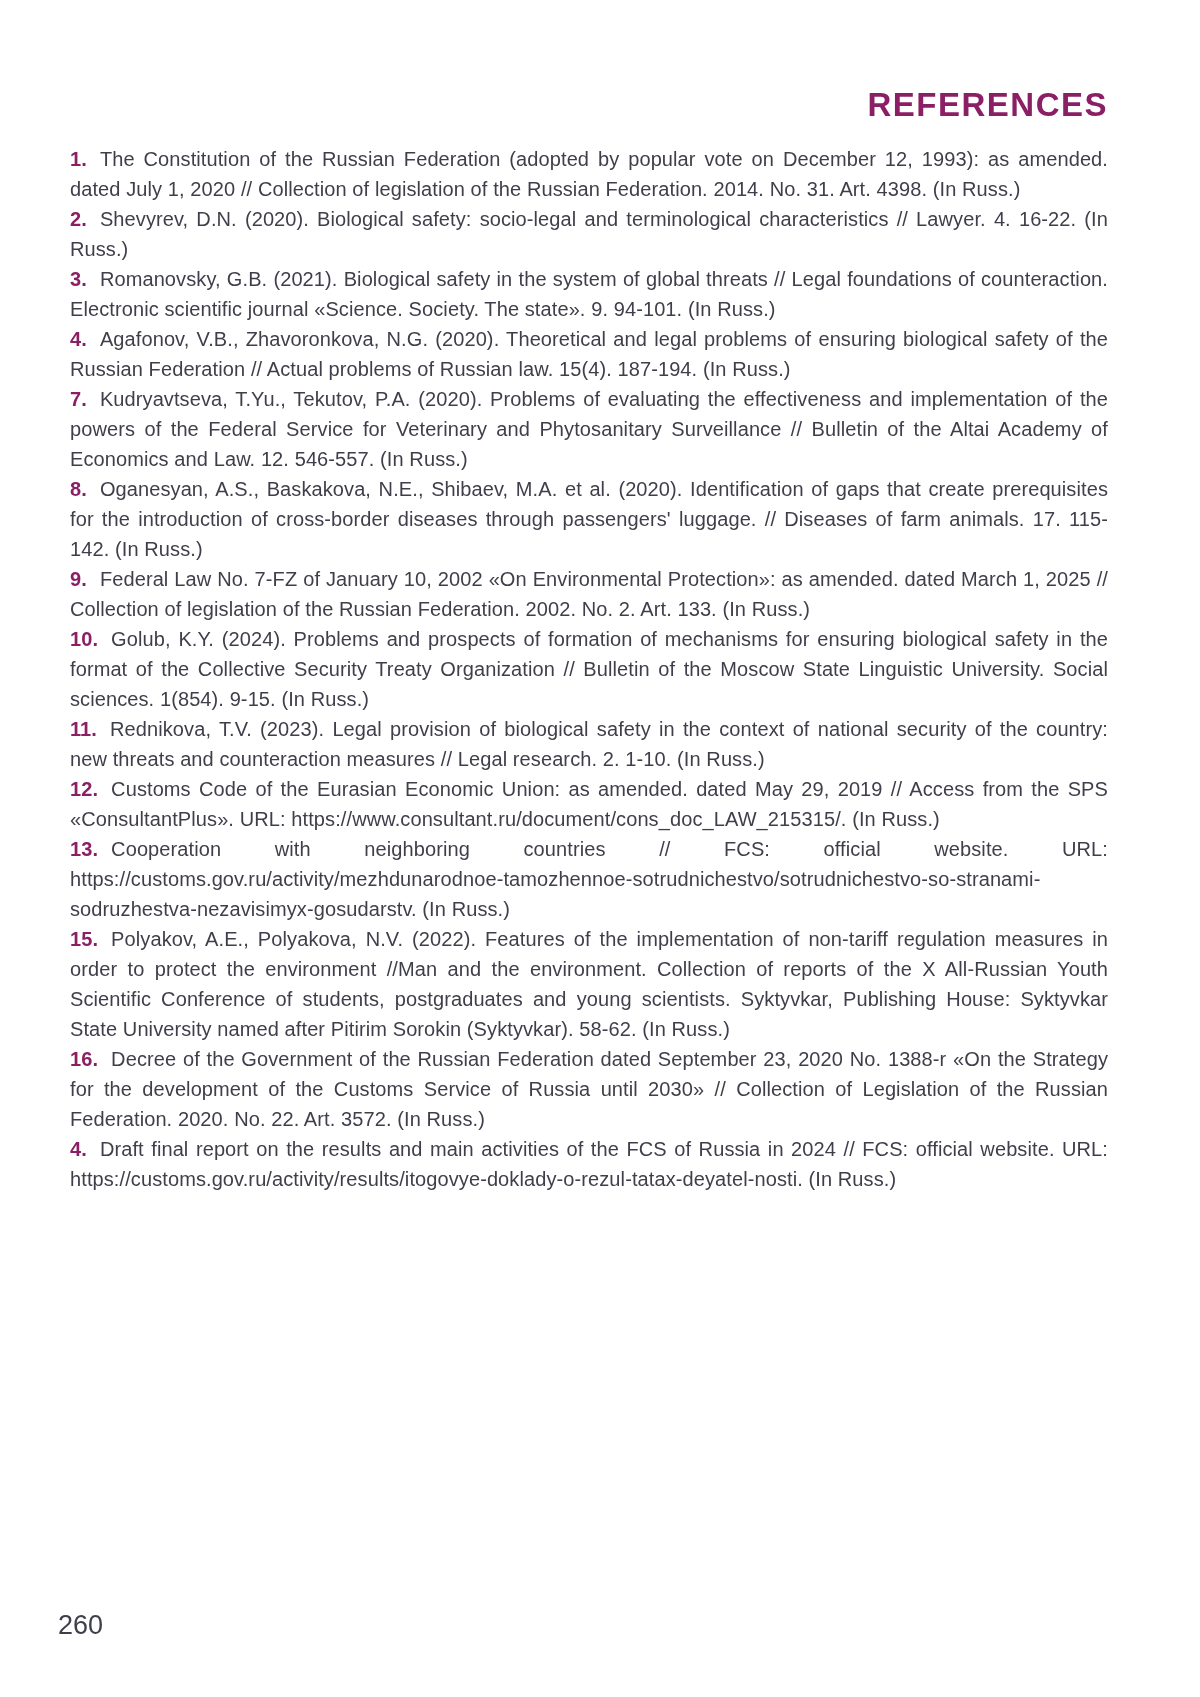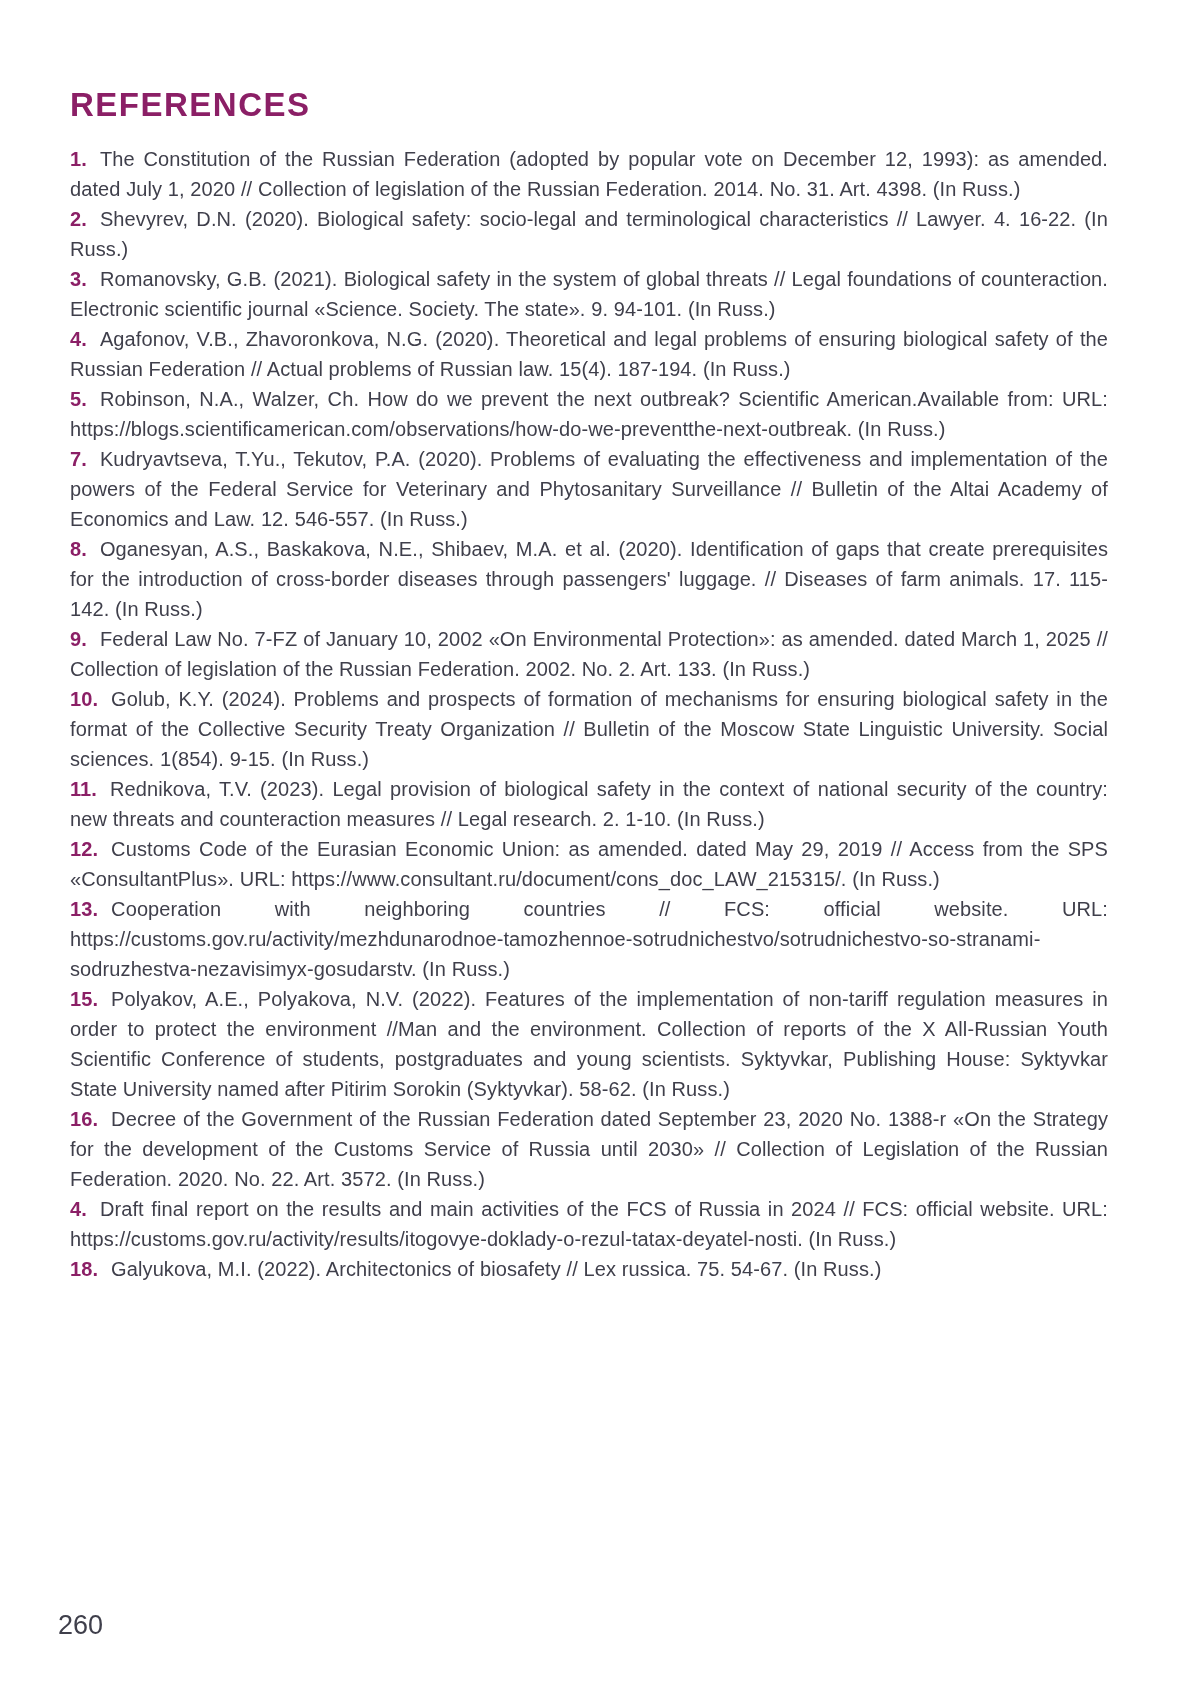--- a/index.html
+++ b/index.html
@@ -21,20 +21,21 @@
     height: 1697px;
     padding: 86px 92px 0 70px;
     position: relative;
   }
   .heading {
     margin: 0 0 20px 0;
     font-size: 33px;
     font-weight: 800;
     letter-spacing: 1.5px;
     color: #8b1f66;
+    text-align: right;
   }
   .ref-list {
     width: 100%;
   }
   p.ref {
     margin: 0;
     padding: 0;
     font-size: 20px;
     line-height: 30px;
     text-align: justify;
@@ -60,28 +61,26 @@
 <body>
 
 <div class="page">
   <h1 class="heading">REFERENCES</h1>
 
   <div id="ref-list" class="ref-list">
       <p class="ref"><span class="refnum">1.</span><span>The Constitution of the Russian Federation (adopted by popular vote on December 12, 1993): as amended. dated July 1, 2020 // Collection of legislation of the Russian Federation. 2014. No. 31. Art. 4398. (In Russ.)</span></p>
       <p class="ref"><span class="refnum">2.</span><span>Shevyrev, D.N. (2020). Biological safety: socio-legal and terminological characteristics // Lawyer. 4. 16-22. (In Russ.)</span></p>
       <p class="ref"><span class="refnum">3.</span><span>Romanovsky, G.B. (2021). Biological safety in the system of global threats // Legal foundations of counteraction. Electronic scientific journal «Science. Society. The state». 9. 94-101. (In Russ.)</span></p>
       <p class="ref"><span class="refnum">4.</span><span>Agafonov, V.B., Zhavoronkova, N.G. (2020). Theoretical and legal problems of ensuring biological safety of the Russian Federation // Actual problems of Russian law. 15(4). 187-194. (In Russ.)</span></p>
-      <p class="ref"><span class="refnum">5.</span><span>Robinson, N.A., Walzer, Ch. How do we prevent the next outbreak? Scientific American.Available from: URL: https://blogs.scientificamerican.com/observations/how-do-we-preventthe-next-outbreak. (In Russ.)</span></p>
       <p class="ref"><span class="refnum">7.</span><span>Kudryavtseva, T.Yu., Tekutov, P.A. (2020). Problems of evaluating the effectiveness and implementation of the powers of the Federal Service for Veterinary and Phytosanitary Surveillance // Bulletin of the Altai Academy of Economics and Law. 12. 546-557. (In Russ.)</span></p>
       <p class="ref"><span class="refnum">8.</span><span>Oganesyan, A.S., Baskakova, N.E., Shibaev, M.A. et al. (2020). Identification of gaps that create prerequisites for the introduction of cross-border diseases through passengers' luggage. // Diseases of farm animals. 17. 115-142. (In Russ.)</span></p>
       <p class="ref"><span class="refnum">9.</span><span>Federal Law No. 7-FZ of January 10, 2002 «On Environmental Protection»: as amended. dated March 1, 2025 // Collection of legislation of the Russian Federation. 2002. No. 2. Art. 133. (In Russ.)</span></p>
       <p class="ref"><span class="refnum">10.</span><span>Golub, K.Y. (2024). Problems and prospects of formation of mechanisms for ensuring biological safety in the format of the Collective Security Treaty Organization // Bulletin of the Moscow State Linguistic University. Social sciences. 1(854). 9-15. (In Russ.)</span></p>
       <p class="ref"><span class="refnum">11.</span><span>Rednikova, T.V. (2023). Legal provision of biological safety in the context of national security of the country: new threats and counteraction measures // Legal research. 2. 1-10. (In Russ.)</span></p>
       <p class="ref"><span class="refnum">12.</span><span>Customs Code of the Eurasian Economic Union: as amended. dated May 29, 2019 // Access from the SPS «ConsultantPlus». URL: https://www.consultant.ru/document/cons_doc_LAW_215315/. (In Russ.)</span></p>
       <p class="ref"><span class="refnum">13.</span><span>Cooperation with neighboring countries // FCS: official website. URL: https://customs.gov.ru/activity/mezhdunarodnoe-tamozhennoe-sotrudnichestvo/sotrudnichestvo-so-stranami-sodruzhestva-nezavisimyx-gosudarstv. (In Russ.)</span></p>
       <p class="ref"><span class="refnum">15.</span><span>Polyakov, A.E., Polyakova, N.V. (2022). Features of the implementation of non-tariff regulation measures in order to protect the environment //Man and the environment. Collection of reports of the X All-Russian Youth Scientific Conference of students, postgraduates and young scientists. Syktyvkar, Publishing House: Syktyvkar State University named after Pitirim Sorokin (Syktyvkar). 58-62. (In Russ.)</span></p>
       <p class="ref"><span class="refnum">16.</span><span>Decree of the Government of the Russian Federation dated September 23, 2020 No. 1388-r «On the Strategy for the development of the Customs Service of Russia until 2030» // Collection of Legislation of the Russian Federation. 2020. No. 22. Art. 3572. (In Russ.)</span></p>
       <p class="ref"><span class="refnum">4.</span><span>Draft final report on the results and main activities of the FCS of Russia in 2024 // FCS: official website. URL: https://customs.gov.ru/activity/results/itogovye-doklady-o-rezul-tatax-deyatel-nosti. (In Russ.)</span></p>
-      <p class="ref"><span class="refnum">18.</span><span>Galyukova, M.I. (2022). Architectonics of biosafety // Lex russica. 75. 54-67. (In Russ.)</span></p>
     </div>
 
   <div class="page-number">260</div>
 </div>
 
 </body></html>

